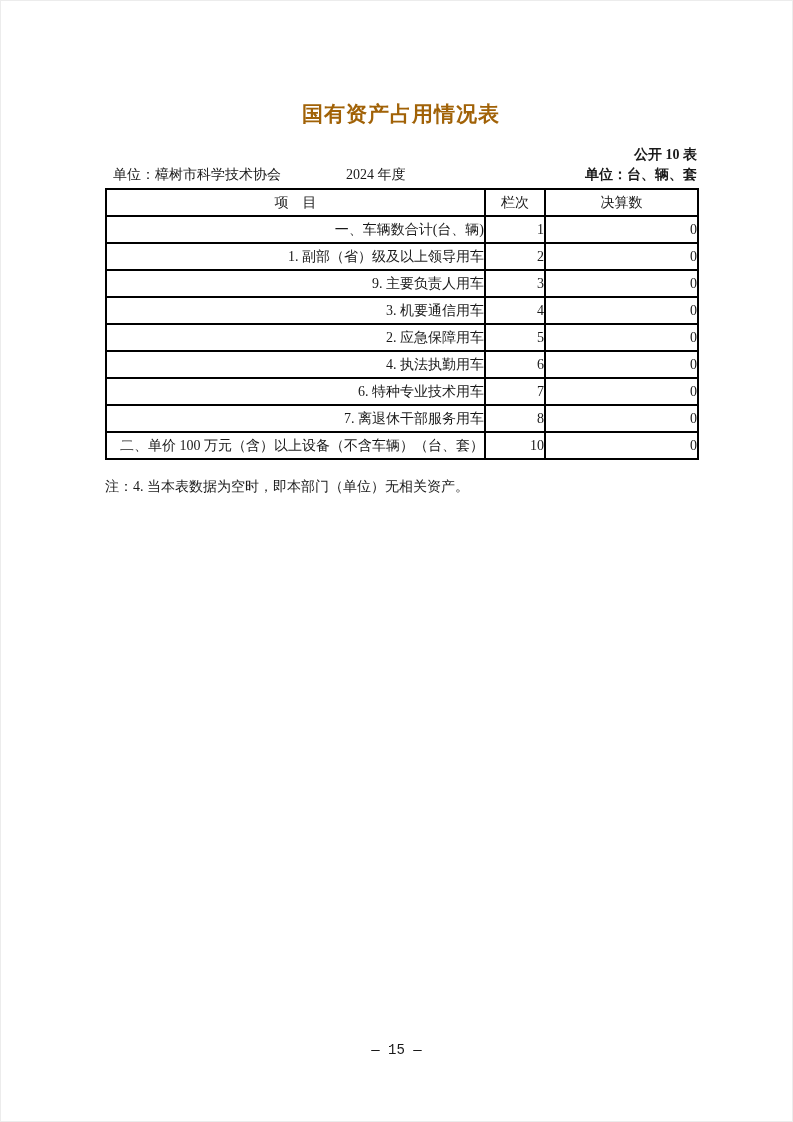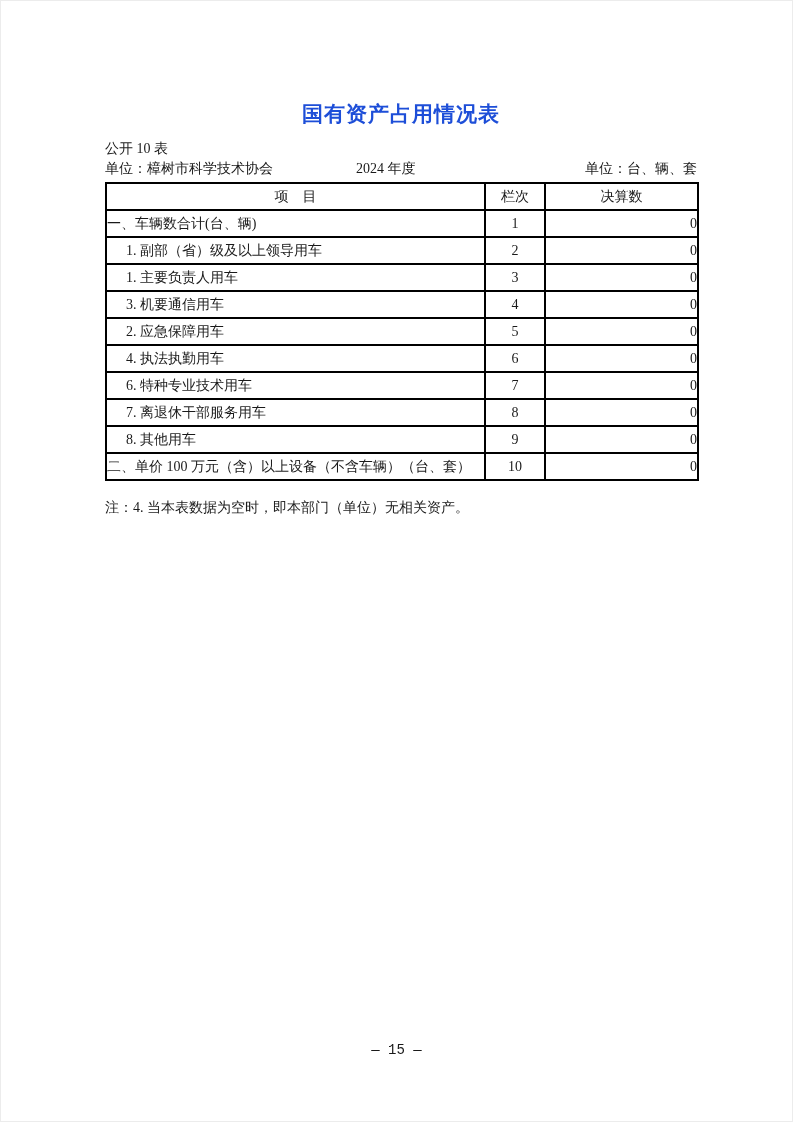--- a/index.html
+++ b/index.html
@@ -21,55 +21,58 @@
     width: 592px;
   }
   .doc-title {
     margin: 101px 0 0 0;
     text-align: center;
     font-family: "Liberation Sans", "DejaVu Sans", sans-serif;
     font-weight: 700;
     font-size: 21px;
     line-height: 24px;
     letter-spacing: 1px;
-    color: #1d4ed8;
+    color: #a16207;
   }
   .pub-mark {
-    margin-top: 14px;
+    margin-top: 20px;
+    text-align: right;
     font-size: 14px;
     line-height: 17px;
+    font-weight: bold;
   }
   .info-row {
     position: relative;
     margin-top: 3px;
     font-size: 14px;
     line-height: 18px;
     height: 18px;
   }
-  .info-org { position: absolute; left: 0; top: 0; }
-  .info-year { position: absolute; left: 251px; top: 0; font-family: Liberation Serif, serif; }
-  .info-measure { position: absolute; right: 0; top: 0; }
+  .info-org { position: absolute; left: 8px; top: 0; }
+  .info-year { position: absolute; left: 241px; top: 0; font-family: Liberation Serif, serif; }
+  .info-measure { position: absolute; right: 0; top: 0; font-weight: bold; }
   table.assets {
     margin-top: 4px;
     border-collapse: collapse;
     table-layout: fixed;
     width: 592px;
     font-size: 14px;
   }
   table.assets col.c-item { width: 379px; }
   table.assets col.c-col  { width: 60px; }
   table.assets col.c-val  { width: 153px; }
   table.assets th, table.assets td {
     border: 2px solid #000;
     height: 25px;
     padding: 0;
     font-weight: normal;
     vertical-align: middle;
     overflow: hidden;
     white-space: nowrap;
+    text-align: right;
   }
   table.assets th { text-align: center; border-radius: 6px; }
   td.item-cell { text-align: left; padding-left: 6px; }
   td.item-cell.sub { padding-left: 19px; }
   td.colidx-cell { text-align: center; }
   td.value-cell { text-align: right; padding-right: 8px; }
   .notes {
     margin-top: 16px;
     font-size: 14px;
     line-height: 21px;
@@ -122,21 +125,21 @@
           <td class="item-cell">一、车辆数合计(台、辆)</td>
           <td class="colidx-cell">1</td>
           <td class="value-cell">0</td>
         </tr>
         <tr>
           <td class="item-cell sub">1. 副部（省）级及以上领导用车</td>
           <td class="colidx-cell">2</td>
           <td class="value-cell">0</td>
         </tr>
         <tr>
-          <td class="item-cell sub">1. 主要负责人用车</td>
+          <td class="item-cell sub">9. 主要负责人用车</td>
           <td class="colidx-cell">3</td>
           <td class="value-cell">0</td>
         </tr>
         <tr>
           <td class="item-cell sub">3. 机要通信用车</td>
           <td class="colidx-cell">4</td>
           <td class="value-cell">0</td>
         </tr>
         <tr>
           <td class="item-cell sub">2. 应急保障用车</td>
@@ -152,25 +155,20 @@
           <td class="item-cell sub">6. 特种专业技术用车</td>
           <td class="colidx-cell">7</td>
           <td class="value-cell">0</td>
         </tr>
         <tr>
           <td class="item-cell sub">7. 离退休干部服务用车</td>
           <td class="colidx-cell">8</td>
           <td class="value-cell">0</td>
         </tr>
         <tr>
-          <td class="item-cell sub">8. 其他用车</td>
-          <td class="colidx-cell">9</td>
-          <td class="value-cell">0</td>
-        </tr>
-        <tr>
           <td class="item-cell">二、单价 100 万元（含）以上设备（不含车辆）（台、套）</td>
           <td class="colidx-cell">10</td>
           <td class="value-cell">0</td>
         </tr>
       </tbody>
     </table>
 
     <div class="notes">
       <div class="notes-label">注：</div>
       <div class="notes-lines">

